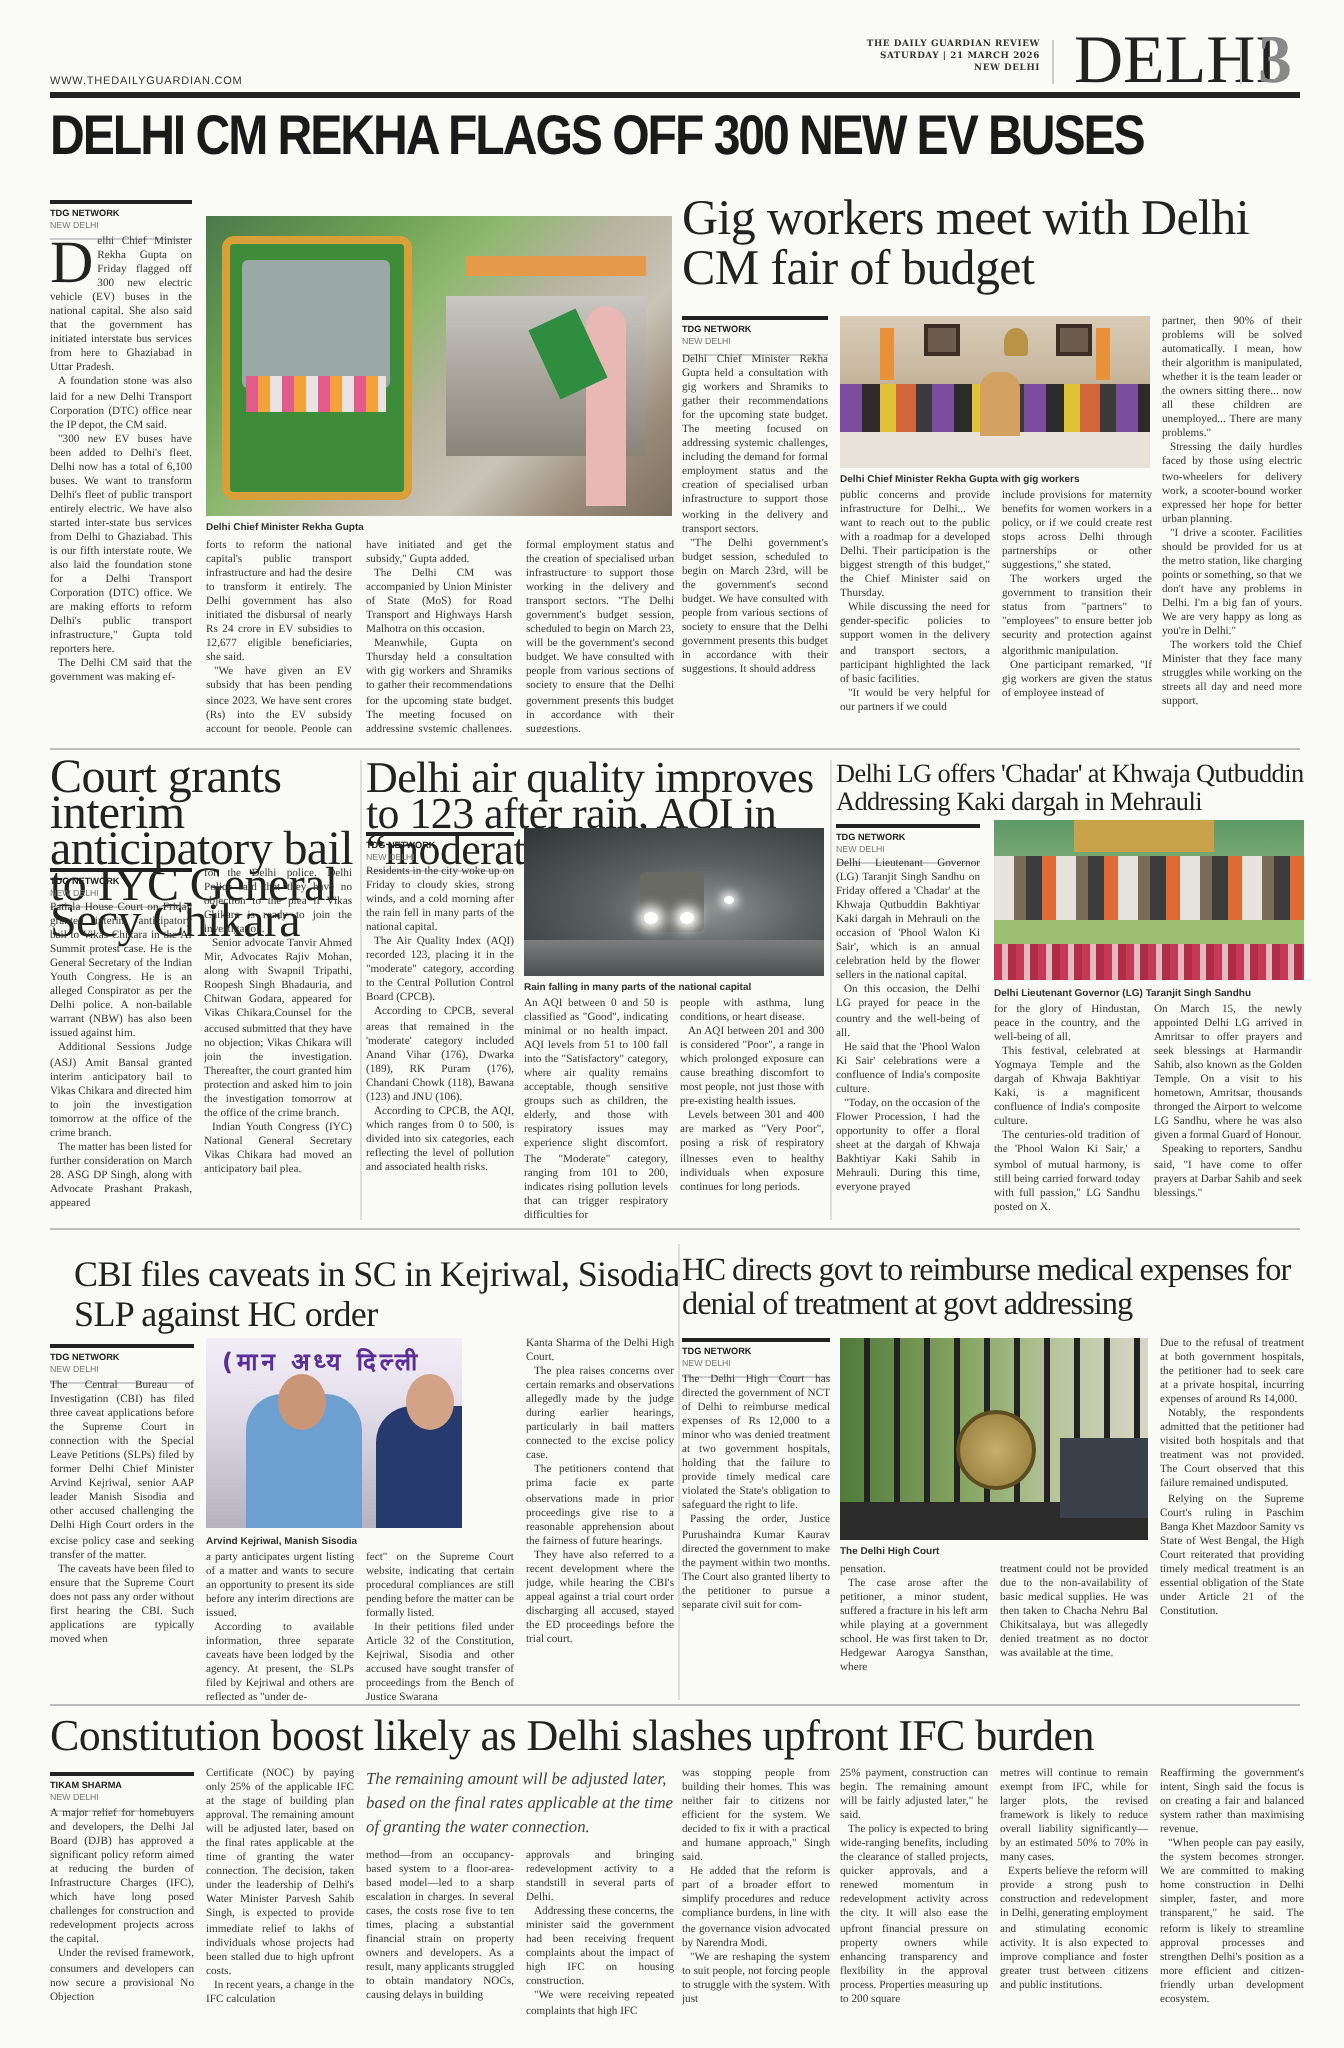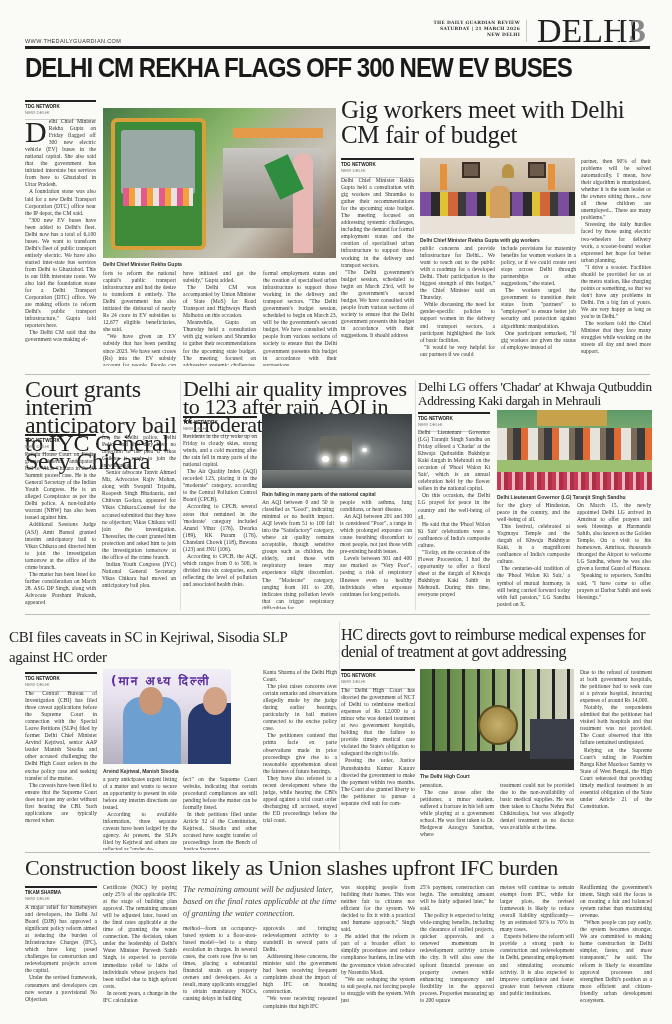--- a/index.html
+++ b/index.html
@@ -180,21 +180,21 @@
   <p>This festival, celebrated at Yogmaya Temple and the dargah of Khwaja Bakhtiyar Kaki, is a magnificent confluence of India's composite culture.</p>
   <p>The centuries-old tradition of the 'Phool Walon Ki Sair,' a symbol of mutual harmony, is still being carried forward today with full passion," LG Sandhu posted on X.</p>
 </div>
 <div class="abs txt" style="left:577px;top:502px;width:74px;height:107px">
   <p class="noind">On March 15, the newly appointed Delhi LG arrived in Amritsar to offer prayers and seek blessings at Harmandir Sahib, also known as the Golden Temple. On a visit to his hometown, Amritsar, thousands thronged the Airport to welcome LG Sandhu, where he was also given a formal Guard of Honour.</p>
   <p>Speaking to reporters, Sandhu said, "I have come to offer prayers at Darbar Sahib and seek blessings."</p>
 </div>
 
 <div class="hrule" style="left:25px;top:614px;width:625px;background:#bbb"></div>
 
-<div class="abs hed" style="left:9px;top:627px;width:310px;font-size:15px;line-height:20px">CBI files caveats in SC in Kejriwal, Sisodia SLP against HC order</div>
+<div class="abs hed" style="left:37px;top:627px;width:310px;font-size:18px;line-height:20px">CBI files caveats in SC in Kejriwal, Sisodia SLP against HC order</div>
 <div class="abs" style="left:25px;top:672px;width:72px">
   <div class="byline"><span>TDG NETWORK</span><span class="loc">NEW DELHI</span></div>
 </div>
 <div class="abs txt" style="left:25px;top:690px;width:72px;height:160px">
   <p class="noind">The Central Bureau of Investigation (CBI) has filed three caveat applications before the Supreme Court in connection with the Special Leave Petitions (SLPs) filed by former Delhi Chief Minister Arvind Kejriwal, senior AAP leader Manish Sisodia and other accused challenging the Delhi High Court orders in the excise policy case and seeking transfer of the matter.</p>
   <p>The caveats have been filed to ensure that the Supreme Court does not pass any order without first hearing the CBI. Such applications are typically moved when</p>
 </div>
 <div class="abs photo" style="left:103px;top:669px;width:128px;height:95px;background:linear-gradient(#f1eef6,#e7e1ee 30%,#b5b1be 100%)">
   <div class="abs" style="left:8px;top:4px;width:140px;height:16px;color:#5b2e9a;font-weight:bold;font-size:12px;line-height:16px;font-family:'DejaVu Sans',sans-serif;letter-spacing:2px">(मान अध्य दिल्ली</div>
   <div class="abs" style="left:20px;top:28px;width:58px;height:67px;background:#6e9fd1;border-radius:18px 18px 0 0"></div>
@@ -243,21 +243,21 @@
   <p class="noind">treatment could not be provided due to the non-availability of basic medical supplies. He was then taken to Chacha Nehru Bal Chikitsalaya, but was allegedly denied treatment as no doctor was available at the time.</p>
 </div>
 <div class="abs txt" style="left:580px;top:669px;width:72px;height:180px">
   <p class="noind">Due to the refusal of treatment at both government hospitals, the petitioner had to seek care at a private hospital, incurring expenses of around Rs 14,000.</p>
   <p>Notably, the respondents admitted that the petitioner had visited both hospitals and that treatment was not provided. The Court observed that this failure remained undisputed.</p>
   <p>Relying on the Supreme Court's ruling in Paschim Banga Khet Mazdoor Samity vs State of West Bengal, the High Court reiterated that providing timely medical treatment is an essential obligation of the State under Article 21 of the Constitution.</p>
 </div>
 
 <div class="hrule" style="left:25px;top:852px;width:625px;background:#bbb"></div>
 
-<div class="abs hed" style="left:25px;top:856px;width:640px;font-size:22px;line-height:24px;white-space:nowrap">Construction boost likely as Union slashes upfront IFC burden</div>
+<div class="abs hed" style="left:25px;top:856px;width:640px;font-size:22px;line-height:24px;white-space:nowrap">Constitution boost likely as Delhi slashes upfront IFC burden</div>
 <div class="abs" style="left:25px;top:886px;width:72px">
   <div class="byline"><span>TIKAM SHARMA</span><span class="loc">NEW DELHI</span></div>
 </div>
 <div class="abs txt" style="left:25px;top:904px;width:72px;height:112px">
   <p class="noind">A major relief for homebuyers and developers, the Delhi Jal Board (DJB) has approved a significant policy reform aimed at reducing the burden of Infrastructure Charges (IFC), which have long posed challenges for construction and redevelopment projects across the capital.</p>
   <p>Under the revised framework, consumers and developers can now secure a provisional No Objection</p>
 </div>
 <div class="abs txt" style="left:103px;top:884px;width:74px;height:132px">
   <p class="noind">Certificate (NOC) by paying only 25% of the applicable IFC at the stage of building plan approval. The remaining amount will be adjusted later, based on the final rates applicable at the time of granting the water connection. The decision, taken under the leadership of Delhi's Water Minister Parvesh Sahib Singh, is expected to provide immediate relief to lakhs of individuals whose projects had been stalled due to high upfront costs.</p>
   <p>In recent years, a change in the IFC calculation</p>

